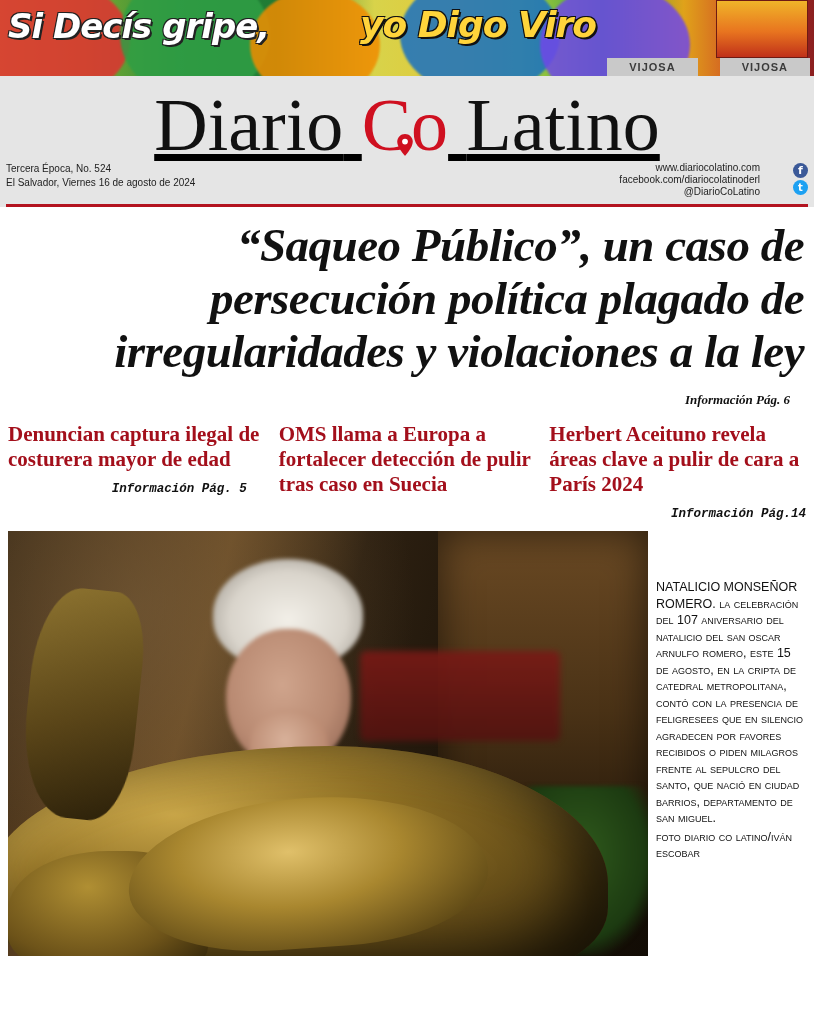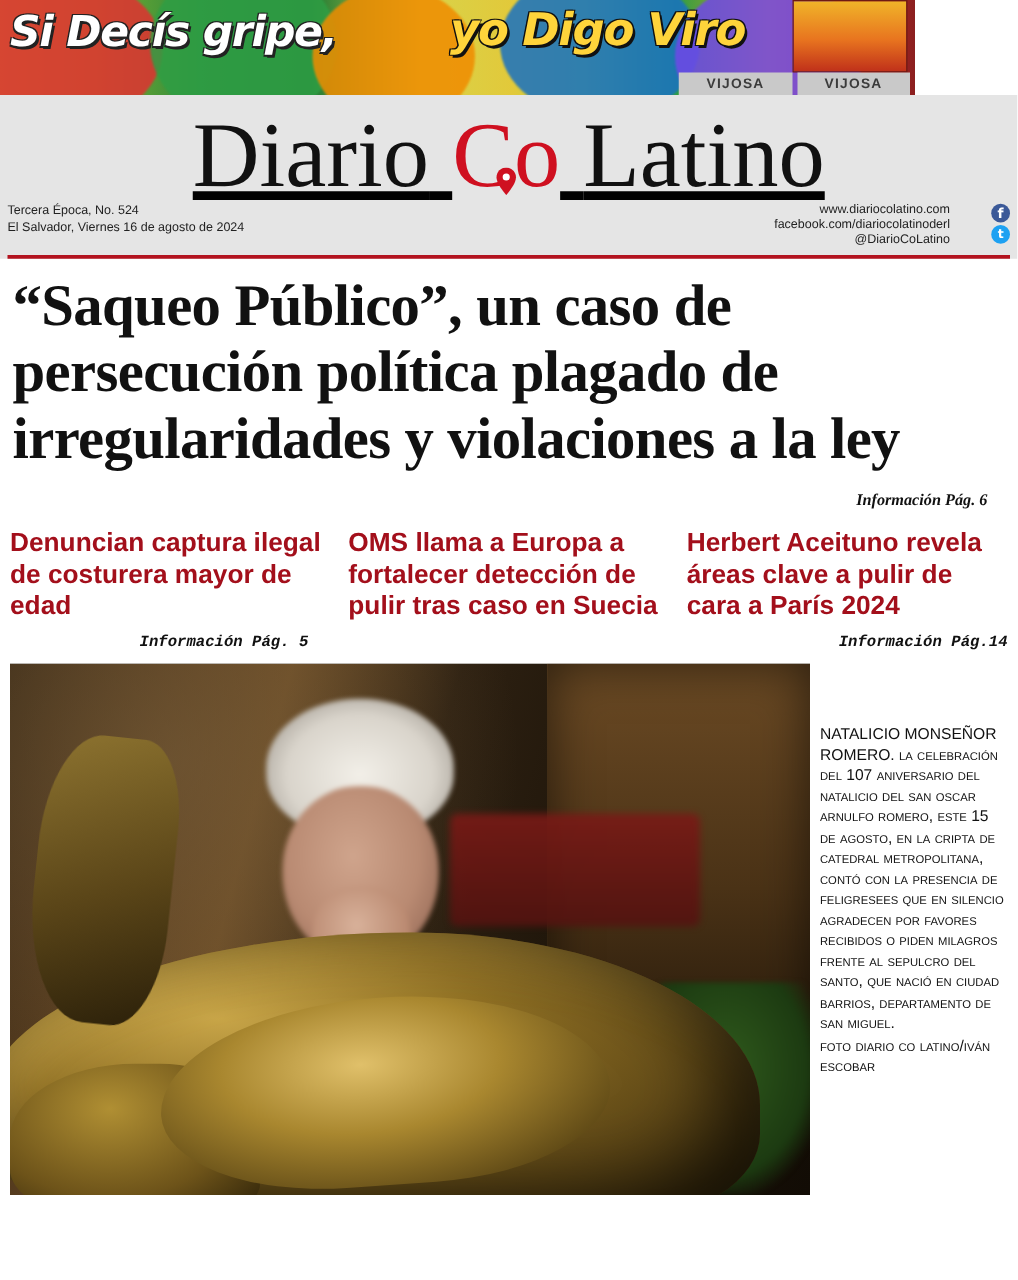--- a/index.html
+++ b/index.html
@@ -9,21 +9,21 @@
     height: 1024px;
     background: #ffffff;
     font-family: "Liberation Sans", sans-serif;
     overflow: hidden;
     position: relative;
   }
 
   
   .ad-banner {
     position: relative;
-    width: 732px;
+    width: 814px;
     height: 76px;
     background: linear-gradient(90deg, #9fbf3a 0%, #7fae2e 10%, #2b8a3e 22%, #1f7a34 34%, #d8d34a 46%, #e2c93a 56%, #b5d13a 64%, #2f9e44 74%, #e0a21a 84%, #c92a2a 94%, #8a1f1f 100%);
     overflow: hidden;
     text-align: right;
   }
   .ad-banner .splash {
     position: absolute;
     border-radius: 50%;
     filter: blur(1px);
     opacity: 0.85;
@@ -61,20 +61,21 @@
     display: flex;
     gap: 4px;
   }
   .ad-brand {
     background: #c9c9c9;
     color: #3b3b3b;
     font-size: 11px;
     font-weight: bold;
     padding: 3px 22px;
     letter-spacing: 1px;
+    margin-left: 18px;
   }
 
   
   .masthead {
     position: relative;
     width: 814px;
     padding-top: 6px;
     background: #e5e5e5;
     text-decoration: underline;
   }
@@ -169,23 +170,24 @@
   
   .lead {
     padding: 12px 10px 0 10px;
   }
   .lead h1 {
     margin: 0;
     font-family: "Liberation Serif", serif;
     font-weight: bold;
     font-size: 47px;
     line-height: 53px;
-    text-align: left;
+    text-align: right;
     color: #111111;
     letter-spacing: -0.5px;
+    font-style: italic;
   }
   .lead-ref {
     text-align: right;
     padding: 14px 14px 0 0;
     font-family: "Liberation Serif", serif;
     font-style: italic;
     font-weight: bold;
     font-size: 13px;
     color: #111;
   }
@@ -193,21 +195,21 @@
   
   .teasers {
     display: flex;
     width: 814px;
     padding: 14px 8px 0 8px;
     gap: 14px;
   }
   .teaser { width: 33.33%; }
   .teaser h2 {
     margin: 0;
-    font-family: Liberation Sans, sans-serif;
+    font-family: Liberation Serif, serif;
     font-weight: bold;
     font-size: 21px;
     line-height: 25px;
     color: #a30f1b;
   }
   .teaser .ref {
     margin-top: 10px;
     text-align: right;
     font-family: Liberation Mono, monospace;
     font-style: italic;

